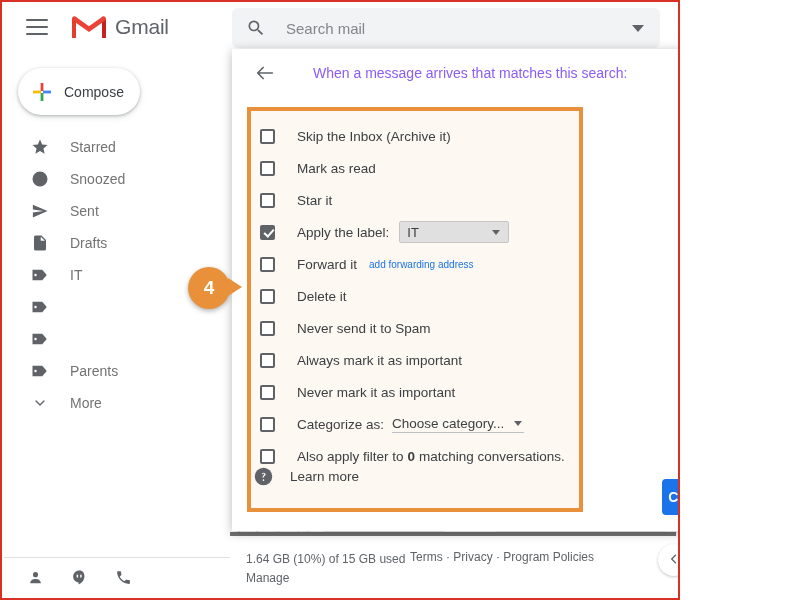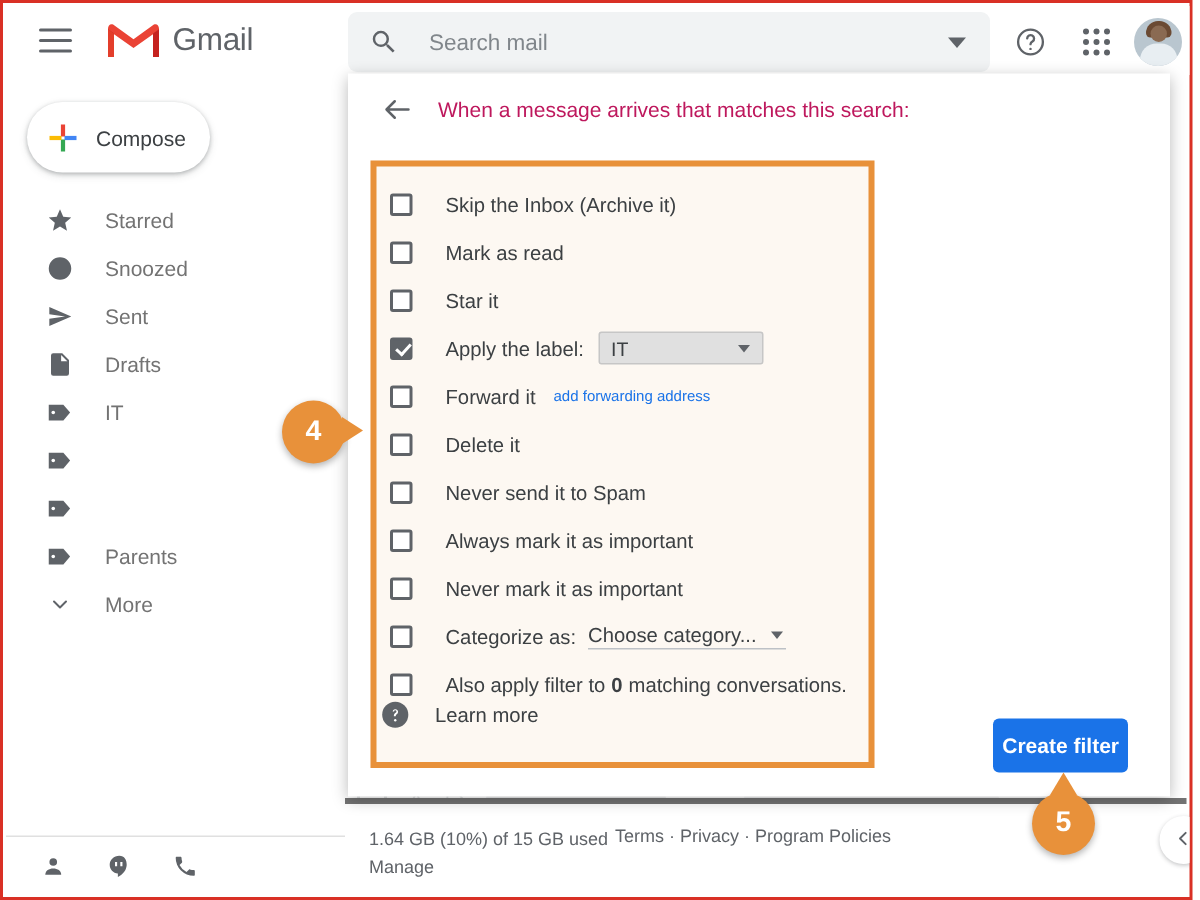--- a/index.html
+++ b/index.html
@@ -10,21 +10,21 @@
     width: 800px;
     height: 600px;
     overflow: hidden;
     font-family: "Liberation Sans", sans-serif;
     background: #ffffff;
     position: relative;
   }
   #app {
     position: absolute;
     left: 0; top: 0;
-    width: 795px; height: 600px;
+    width: 680px; height: 600px;
     border: 2px solid #d93025;
     box-sizing: border-box;
     background: #ffffff;
     overflow: hidden;
   }
 
   
   .topbar {
     position: absolute;
     left: 2px; top: 2px;
@@ -232,22 +232,22 @@
     box-shadow: 0 2px 10px rgba(0,0,0,.28);
     overflow: hidden;
   }
   .dialog-header {
     height: 48px;
     display: flex; align-items: center;
     padding-left: 22px;
   }
   .back-arrow { width: 22px; height: 22px; color: #5f6368; cursor: pointer; flex:none;}
   .dialog-header .htext {
-    margin-left: 16px;
-    font-size: 14px; color: #be185d;
+    margin-left: 37px;
+    font-size: 14px; color: #8b5cf6;
   }
 
   .highlight-box {
     position: absolute;
     left: 15px; top: 58px;
     width: 336px; height: 405px;
     border: 4px solid #e8913a;
     background: #fdf8f2;
     box-sizing: border-box;
     padding: 9px 0 0 0;

